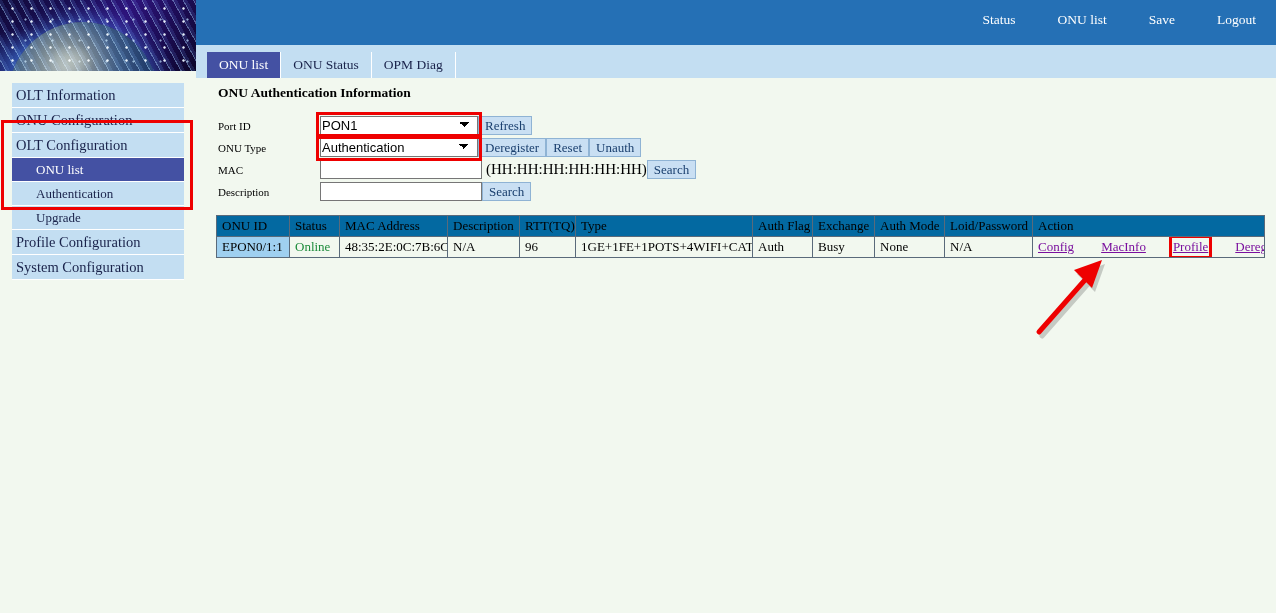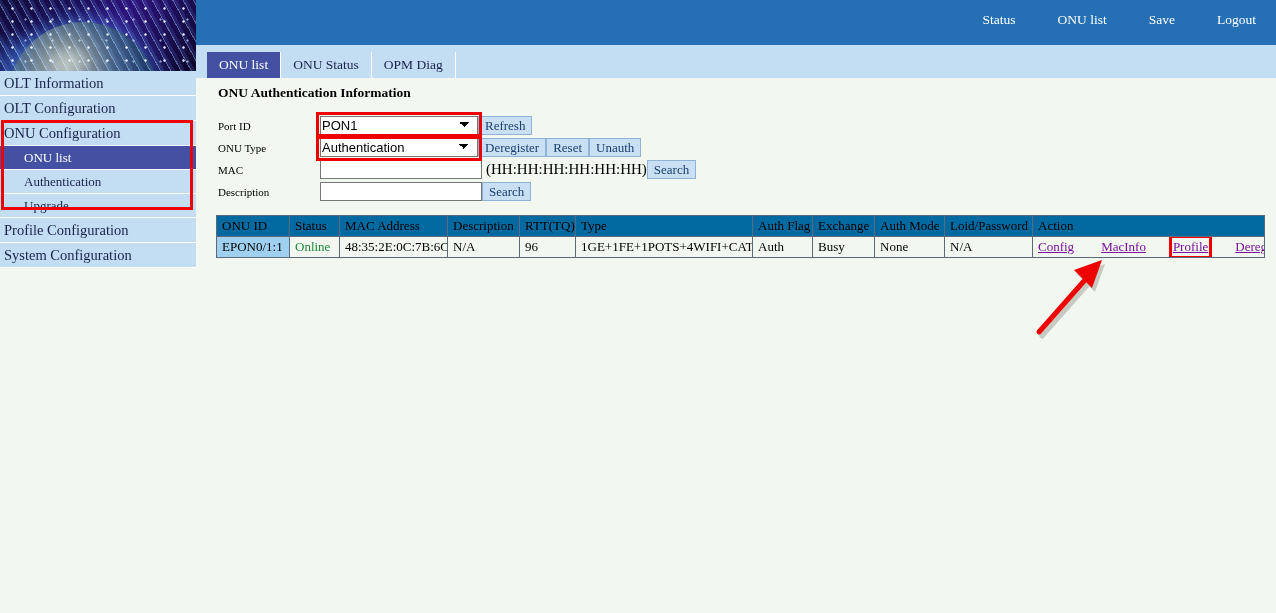--- a/index.html
+++ b/index.html
@@ -76,21 +76,21 @@
   .banner-dots {
     position: absolute; inset: 0;
     background-image:
       radial-gradient(circle, rgba(235,245,255,0.95) 0.8px, transparent 1.6px),
       radial-gradient(circle, rgba(180,220,255,0.7) 0.7px, transparent 1.5px);
     background-size: 19px 13px, 27px 21px;
     background-position: 3px 2px, 12px 9px;
     mix-blend-mode: screen;
   }
 
-  .menu { list-style: none; margin: 0; padding: 0; }
+  .menu { list-style: none; margin: 12px; padding: 0; }
   .menu-top {
     background: #c3def2;
     border-bottom: 1px solid #ffffff;
     color: #19224a;
     font-size: 14.5px;
     line-height: 24px;
     height: 24px;
     padding-left: 4px;
     cursor: pointer;
     white-space: nowrap;
@@ -342,24 +342,24 @@
     <div class="banner-globe"></div>
     <div class="banner-streaks"></div>
     <div class="banner-dots"></div>
   </div>
 
   <ul class="menu">
     <li class="menu-top">
       <span>OLT Information</span>
     </li>
     <li class="menu-top">
+      <span>ONU Configuration</span>
+    </li>
+    <li class="menu-top">
       <span>OLT Configuration</span>
-    </li>
-    <li class="menu-top">
-      <span>ONU Configuration</span>
     </li>
     <li class="menu-sub active">
       <span>ONU list</span>
     </li>
     <li class="menu-sub">
       <span>Authentication</span>
     </li>
     <li class="menu-sub">
       <span>Upgrade</span>
     </li>

